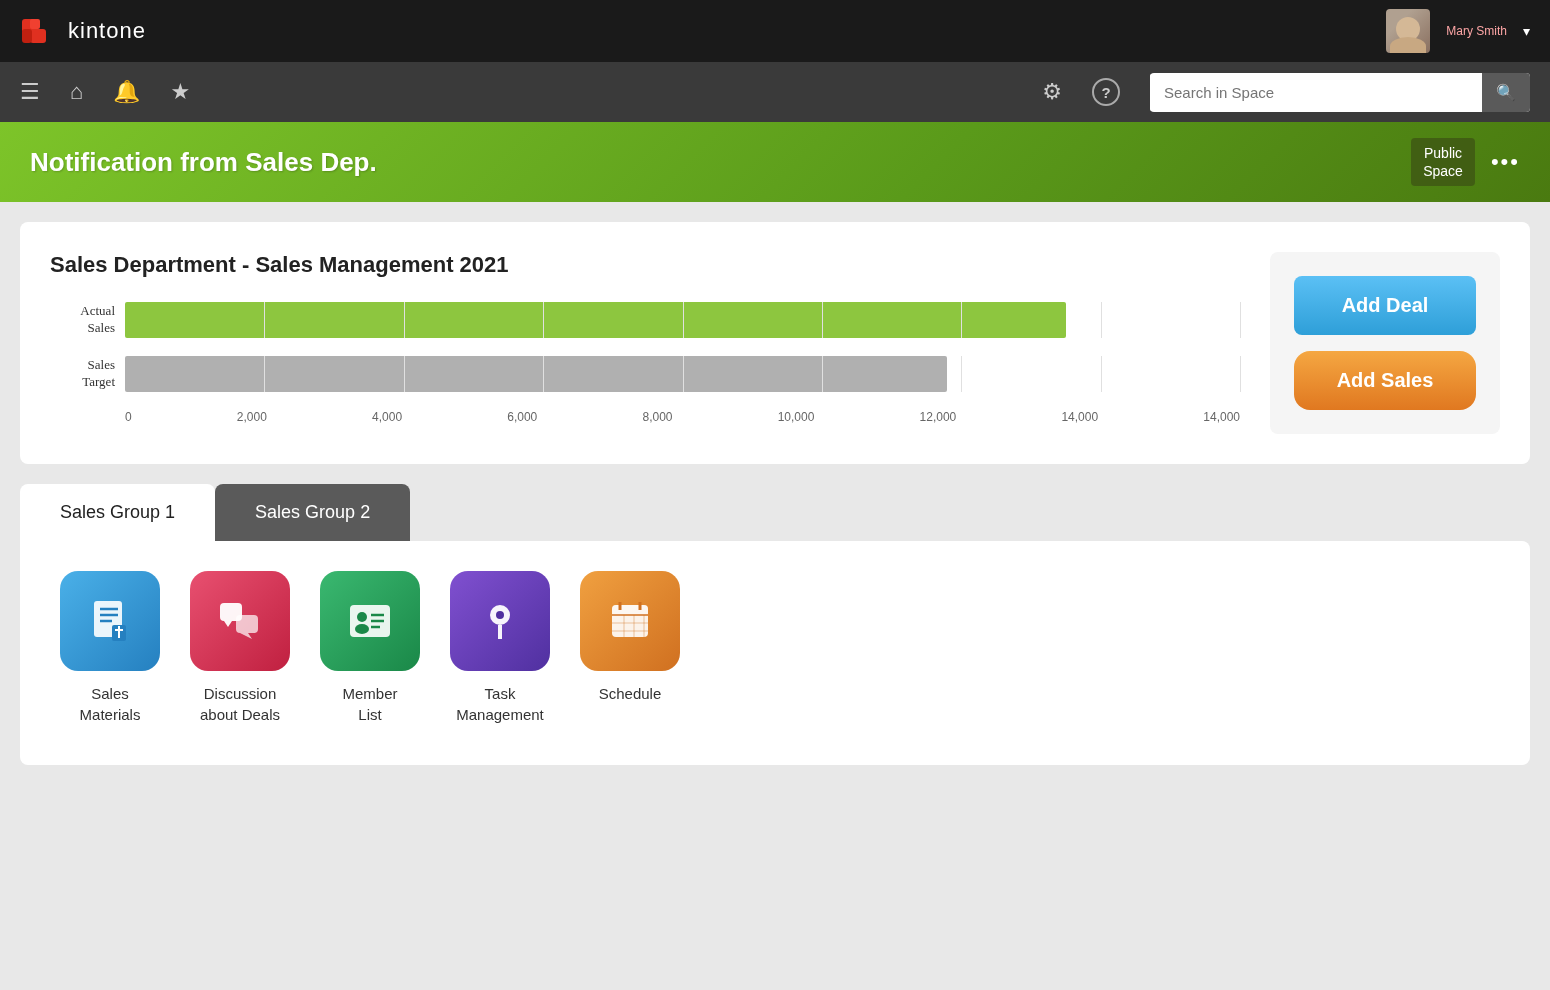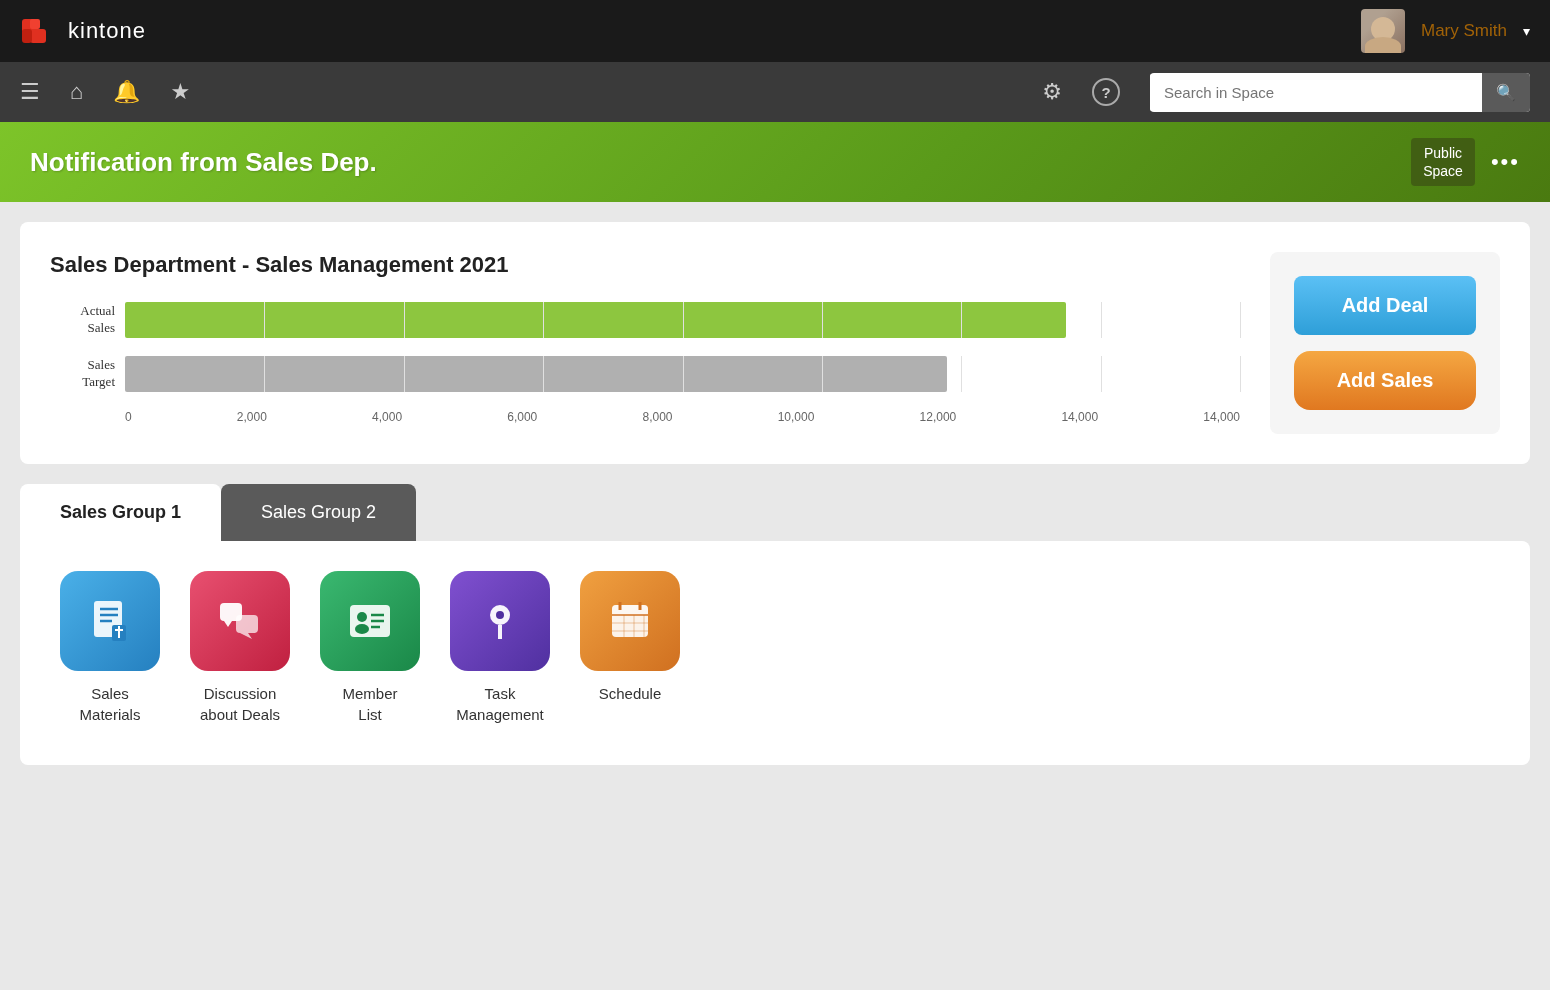--- a/index.html
+++ b/index.html
@@ -57,22 +57,22 @@
     }
     .user-avatar-img::after {
       content: '';
       position: absolute;
       bottom: -2px; left: 4px;
       width: 36px; height: 18px;
       border-radius: 50% 50% 0 0;
       background: #c8a882;
     }
     .user-name {
-      color: #a16207;
-      font-size: 17px;
+      color: #fca5a5;
+      font-size: 12px;
     }
     .dropdown-arrow {
       color: white;
       font-size: 14px;
     }
 
     
     .second-nav {
       background: #3a3a3a;
       height: 60px;
@@ -251,21 +251,21 @@
     .tab {
       padding: 18px 40px;
       font-size: 18px;
       cursor: pointer;
       border-radius: 8px 8px 0 0;
       font-weight: 500;
     }
     .tab-active {
       background: white;
       color: #222;
-      font-weight: 700;
+      font-weight: 400;
     }
     .tab-inactive {
       background: #5a5a5a;
       color: white;
     }
 
     
     .apps-card {
       background: white;
       border-radius: 0 8px 8px 8px;

